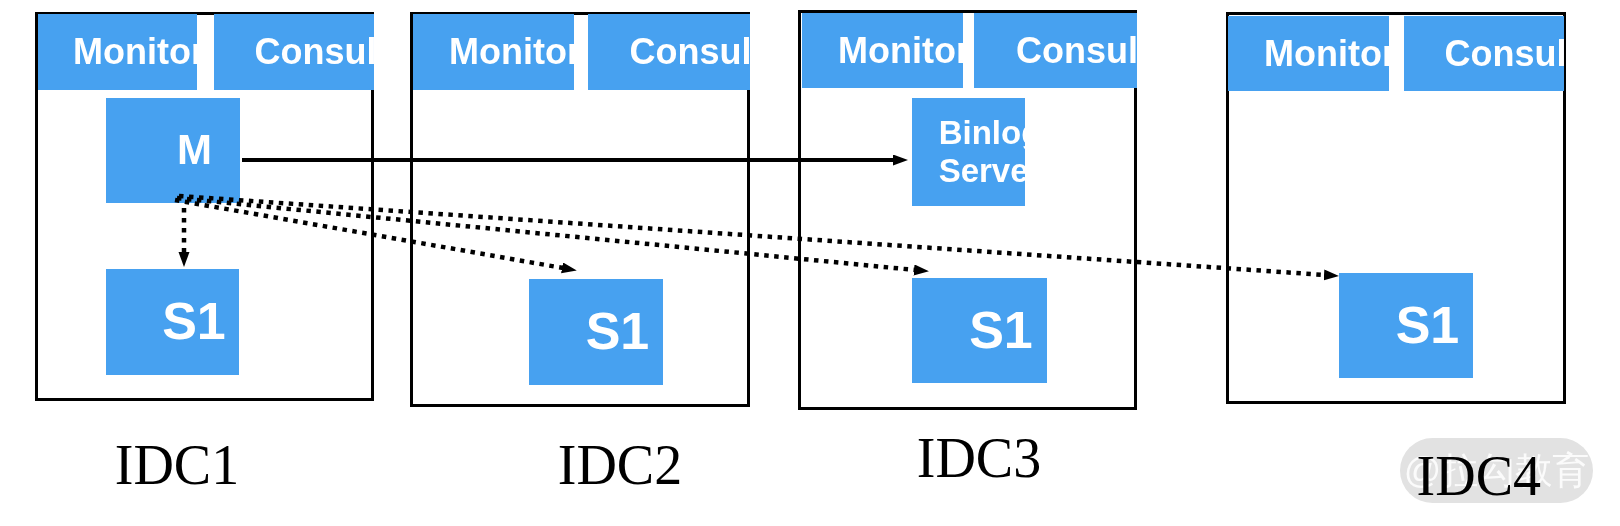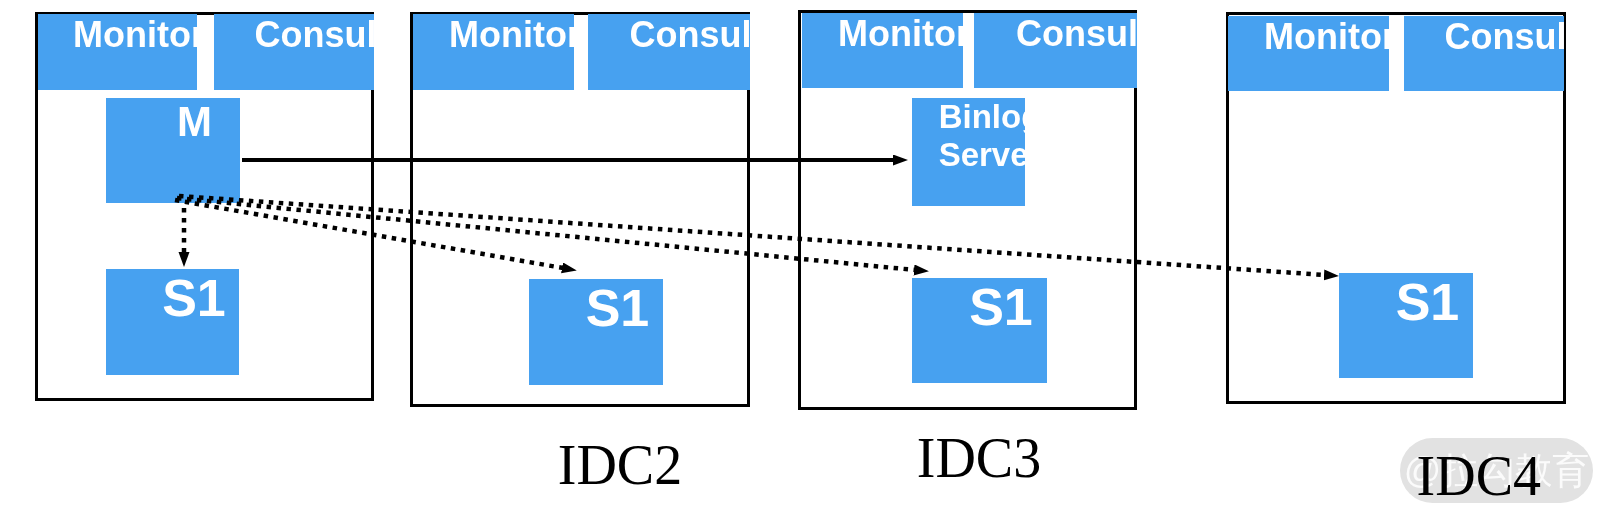--- a/index.html
+++ b/index.html
@@ -15,20 +15,21 @@
     border:3px solid #000000;
     background:transparent;
     box-sizing:border-box;
   }
   .blue-box{
     position:absolute;
     background:#47a1f0;
     color:#ffffff;
     font-weight:bold;
     display:flex;
+    align-items:center;
     justify-content:center;
     text-align:center;
     box-sizing:border-box;
     line-height:1.15;
     padding-left:43px;
   }
   .bar{font-size:36px;}
   .node{font-size:52px;}
   .node-m{font-size:42px;}
   .node-binlog{font-size:33px;}
@@ -82,20 +83,21 @@
   </div>
   <div class="blue-box bar" style="left:214px;top:14px;width:160px;height:76px;">
     <span>Consul</span>
   </div>
   <div class="blue-box node node-m" style="left:106px;top:98px;width:134px;height:105px;">
     <span>M</span>
   </div>
   <div class="blue-box node" style="left:106px;top:269px;width:133px;height:106px;">
     <span>S1</span>
   </div>
+  <div class="idc-label" style="left:57px;top:433px;">IDC1</div>
 
   <div class="blue-box bar" style="left:413px;top:14px;width:161px;height:76px;">
     <span>Monitor</span>
   </div>
   <div class="blue-box bar" style="left:588px;top:14px;width:162px;height:76px;">
     <span>Consul</span>
   </div>
   <div class="blue-box node" style="left:529px;top:279px;width:134px;height:106px;">
     <span>S1</span>
   </div>

